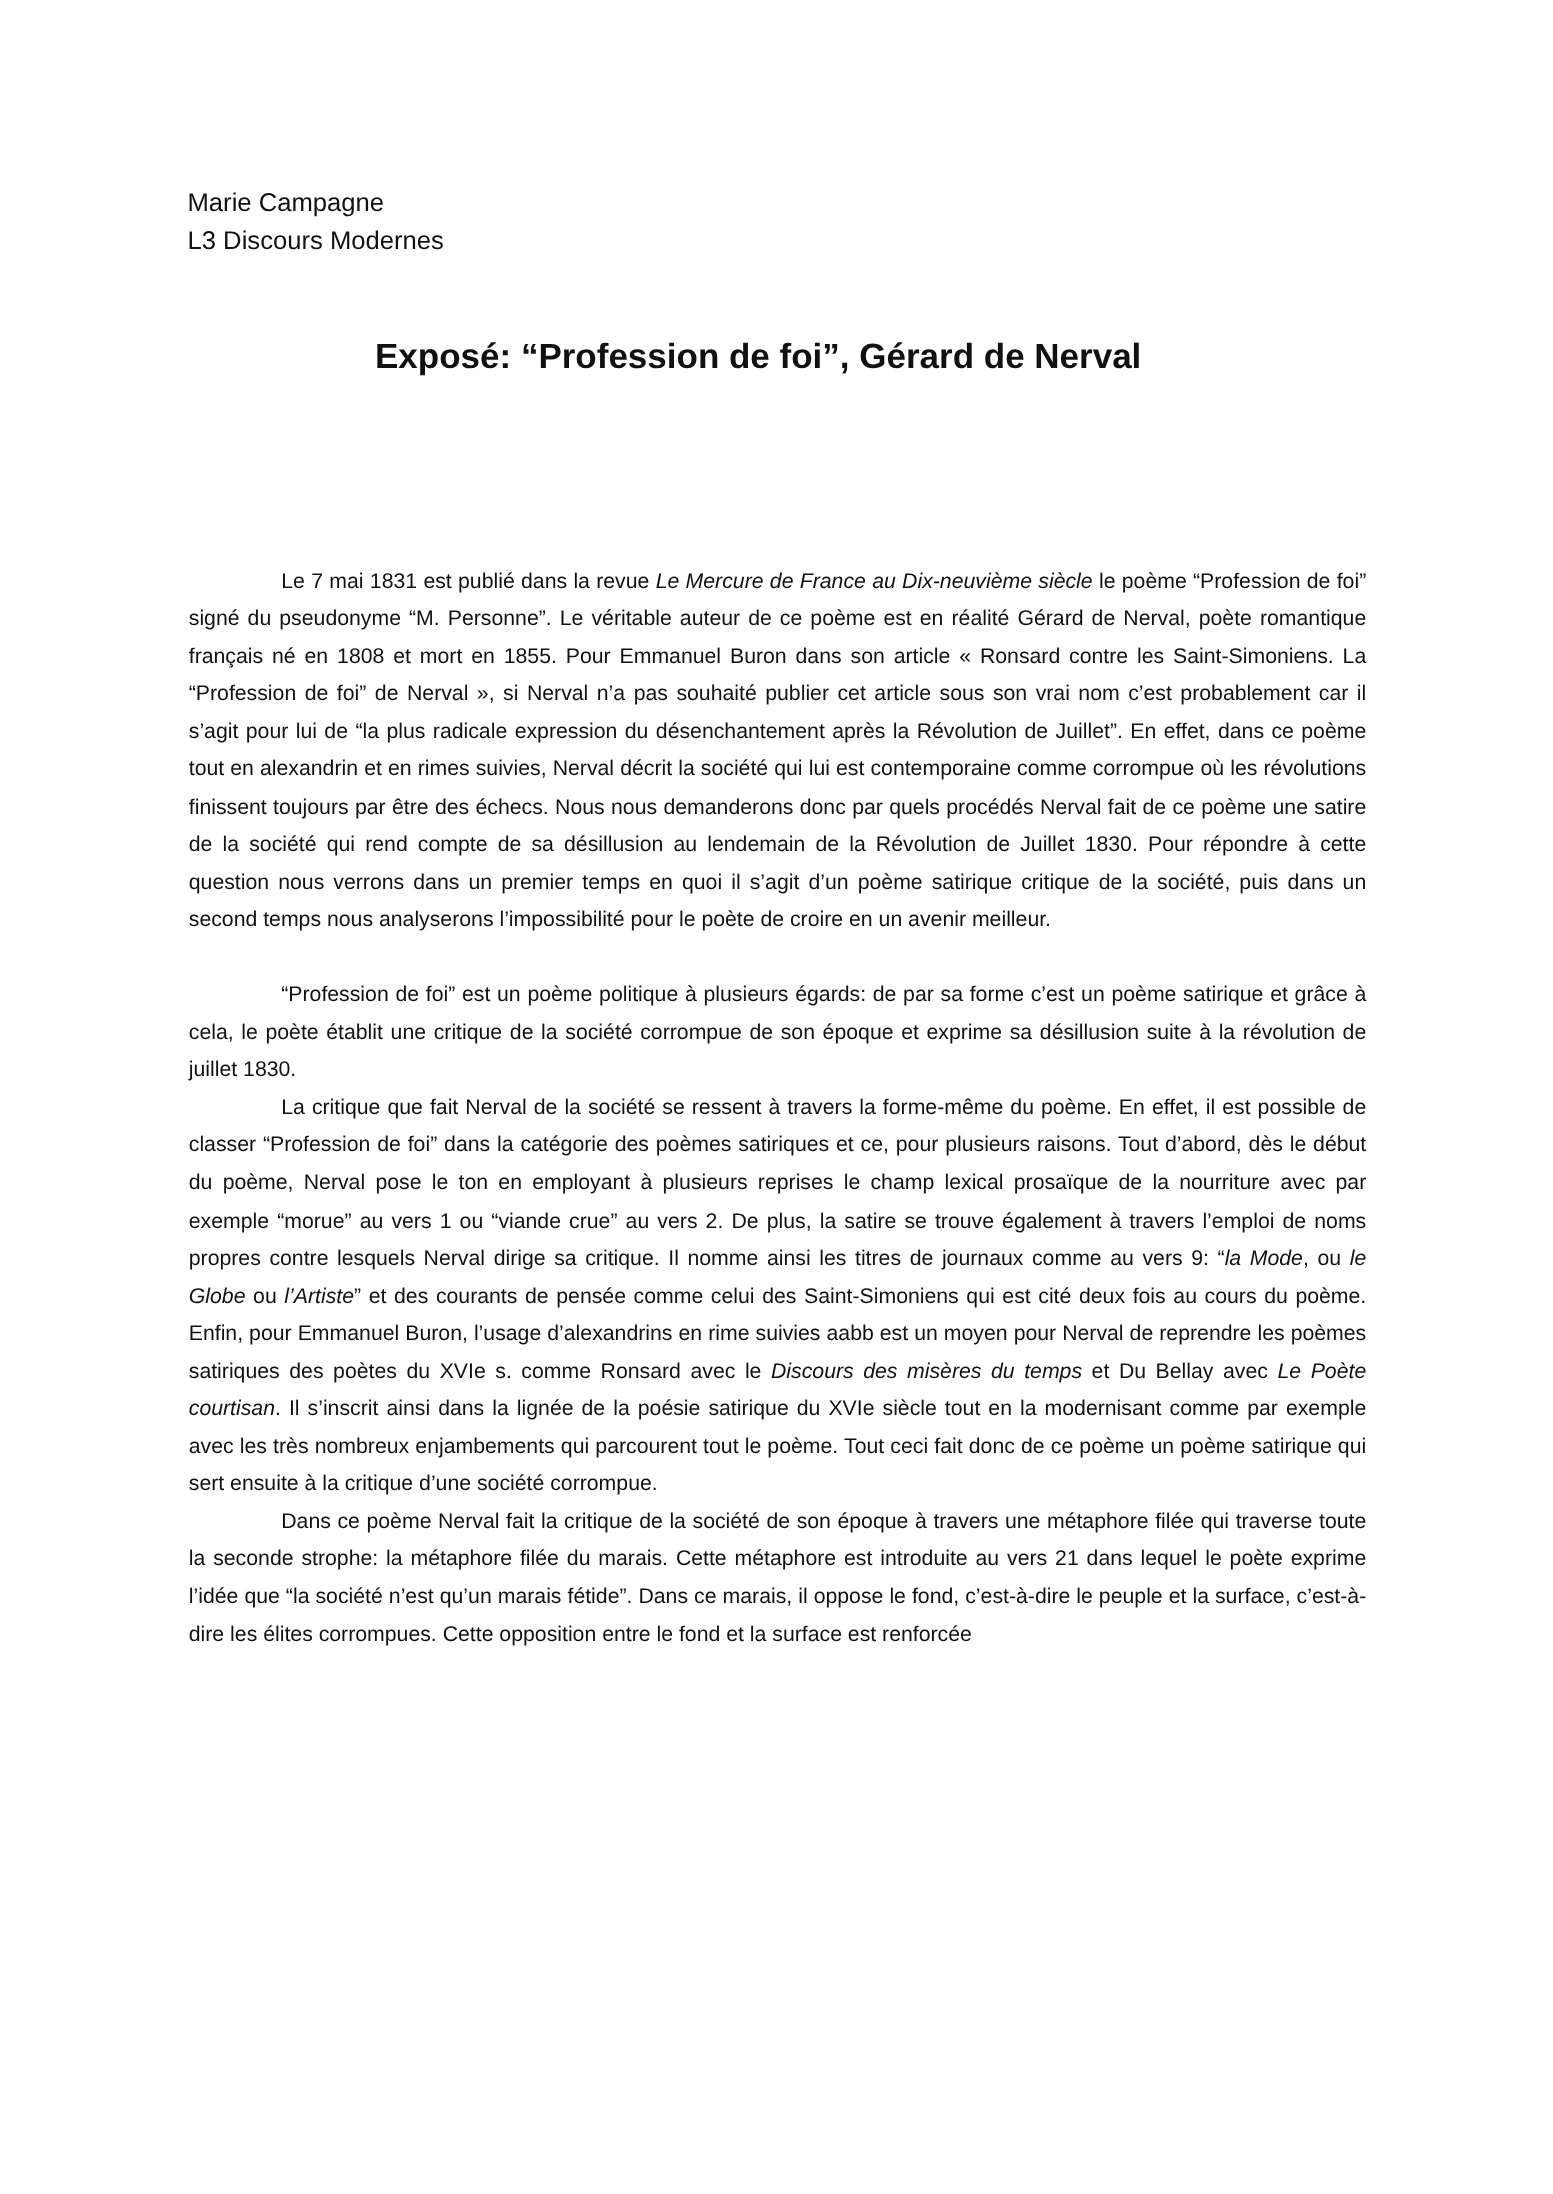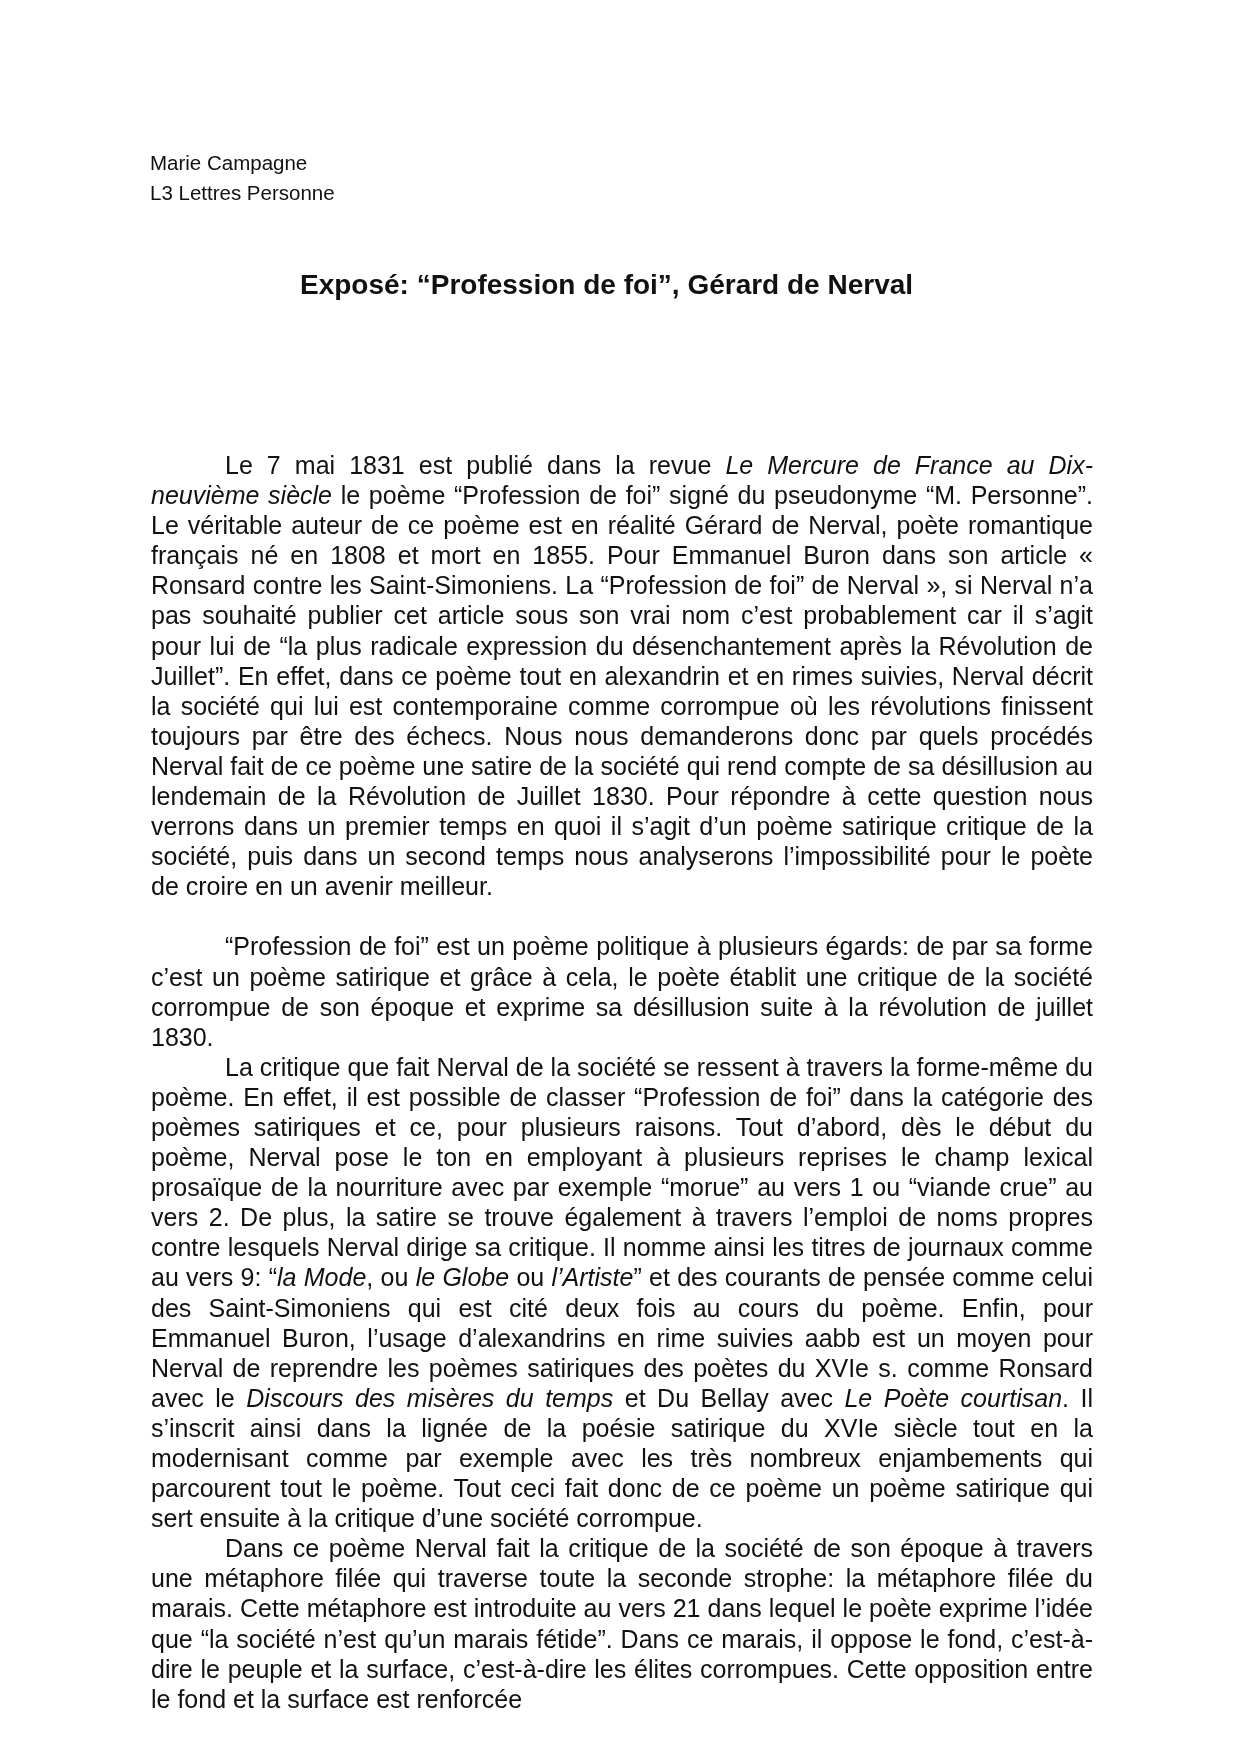--- a/index.html
+++ b/index.html
@@ -37,39 +37,39 @@
       font-size: 28px;
       font-weight: bold;
       white-space: nowrap;
       line-height: 30px;
     }
     .body-text {
       position: absolute;
       left: 151px;
       top: 450px;
       width: 942px;
-      font-size: 25px;
+      font-size: 17px;
       line-height: 30.1px;
       text-align: justify;
     }
     .para {
       margin: 0;
       text-indent: 74px;
     }
     .para.gap-after { margin-bottom: 30px; }
     em { font-style: italic; }
   </style>
 </head>
 <body>
 
 <div class="page">
 
   <div class="header-block">
     <span class="header-line">Marie Campagne</span>
-    <span class="header-line">L3 Lettres Personne</span>
+    <span class="header-line">L3 Discours Modernes</span>
   </div>
 
   <div class="title">Exposé: “Profession de foi”, Gérard de Nerval</div>
 
   <div class="body-text">
     <p class="para gap-after"><span>Le 7 mai 1831 est publié dans la revue </span><em>Le Mercure de France au Dix-neuvième siècle</em><span> le poème “Profession de foi” signé du pseudonyme “M. Personne”. Le véritable auteur de ce poème est en réalité Gérard de Nerval, poète romantique français né en 1808 et mort en 1855. Pour Emmanuel Buron dans son article « Ronsard contre les Saint-Simoniens. La “Profession de foi” de Nerval », si Nerval n’a pas souhaité publier cet article sous son vrai nom c’est probablement car il s’agit pour lui de “la plus radicale expression du désenchantement après la Révolution de Juillet”. En effet, dans ce poème tout en alexandrin et en rimes suivies, Nerval décrit la société qui lui est contemporaine comme corrompue où les révolutions finissent toujours par être des échecs. Nous nous demanderons donc par quels procédés Nerval fait de ce poème une satire de la société qui rend compte de sa désillusion au lendemain de la Révolution de Juillet 1830. Pour répondre à cette question nous verrons dans un premier temps en quoi il s’agit d’un poème satirique critique de la société, puis dans un second temps nous analyserons l’impossibilité pour le poète de croire en un avenir meilleur.</span></p>
 
     <p class="para"><span>“Profession de foi” est un poème politique à plusieurs égards: de par sa forme c’est un poème satirique et grâce à cela, le poète établit une critique de la société corrompue de son époque et exprime sa désillusion suite à la révolution de juillet 1830.</span></p>
 
     <p class="para"><span>La critique que fait Nerval de la société se ressent à travers la forme-même du poème. En effet, il est possible de classer “Profession de foi” dans la catégorie des poèmes satiriques et ce, pour plusieurs raisons. Tout d’abord, dès le début du poème, Nerval pose le ton en employant à plusieurs reprises le champ lexical prosaïque de la nourriture avec par exemple “morue” au vers 1 ou “viande crue” au vers 2. De plus, la satire se trouve également à travers l’emploi de noms propres contre lesquels Nerval dirige sa critique. Il nomme ainsi les titres de journaux comme au vers 9: “</span><em>la Mode</em><span>, ou </span><em>le Globe</em><span> ou </span><em>l’Artiste</em><span>” et des courants de pensée comme celui des Saint-Simoniens qui est cité deux fois au cours du poème. Enfin, pour Emmanuel Buron, l’usage d’alexandrins en rime suivies aabb est un moyen pour Nerval de reprendre les  poèmes satiriques des poètes du XVIe s. comme Ronsard avec le </span><em>Discours des misères du temps</em><span> et Du Bellay avec </span><em>Le Poète courtisan</em><span>. Il s’inscrit ainsi dans la lignée de la poésie satirique du XVIe siècle tout en la modernisant comme par exemple avec les très nombreux enjambements qui parcourent tout le poème. Tout ceci fait donc de ce poème un poème satirique qui sert ensuite à la critique d’une société corrompue.</span></p>

